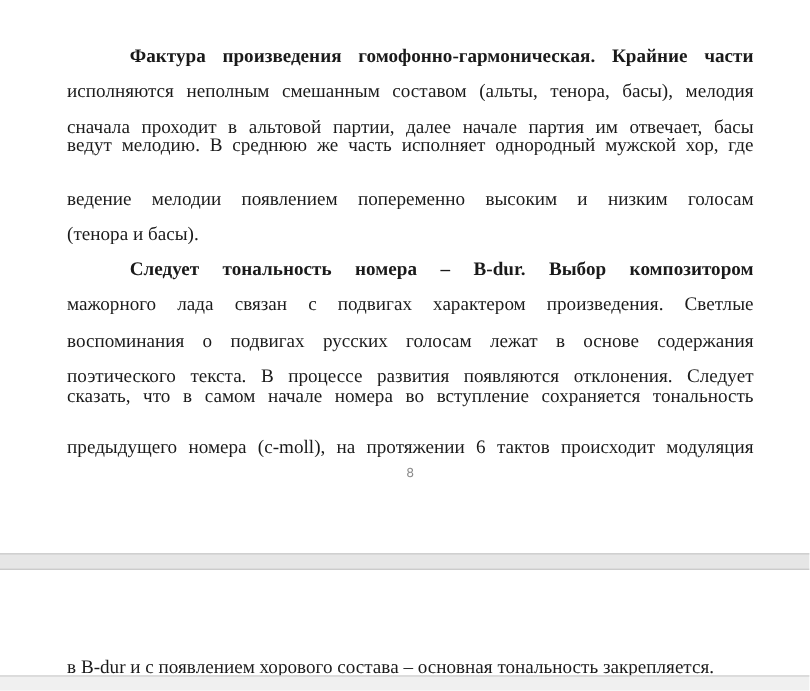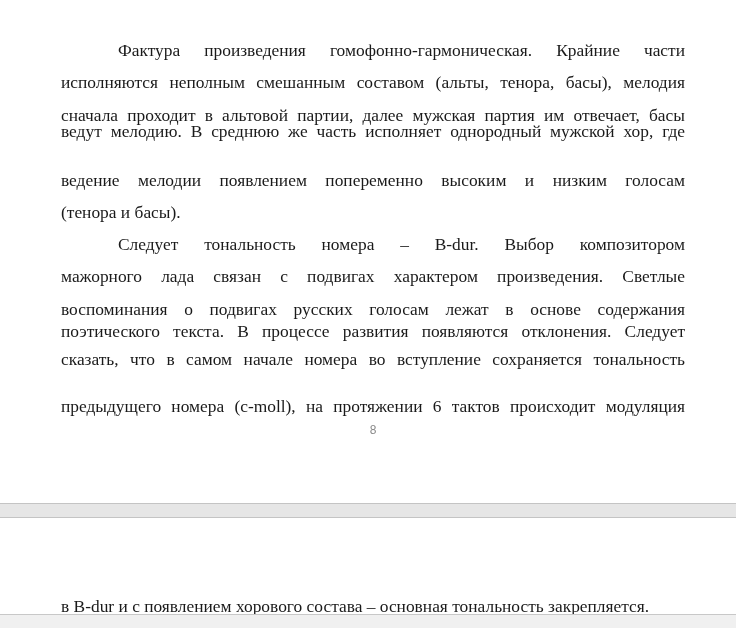--- a/index.html
+++ b/index.html
@@ -38,20 +38,21 @@
       white-space: nowrap;
       text-align: justify;
       text-align-last: justify;
     }
     .line.last {
       text-align-last: left;
     }
     .line.indent {
       left: 118px;
       width: 567px;
+      font-weight: bold;
     }
     .page-number {
       position: absolute;
       left: 0;
       width: 746px;
       text-align: center;
       top: 423px;
       font-family: "Liberation Sans", "DejaVu Sans", sans-serif;
       font-size: 12px;
       color: #8a8a8a;
@@ -78,30 +79,30 @@
       box-sizing: border-box;
     }
   </style>
 </head>
 <body>
 
 <div class="page page-1">
   <div>
     <div class="line indent" style="top:39px">Фактура произведения гомофонно-гармоническая. Крайние части</div>
     <div class="line" style="top:71px">исполняются неполным смешанным составом (альты, тенора, басы), мелодия</div>
-    <div class="line" style="top:104px">сначала проходит в альтовой партии, далее мужская партия им отвечает, басы</div>
+    <div class="line" style="top:104px">сначала проходит в альтовой партии, далее начале партия им отвечает, басы</div>
     <div class="line" style="top:120px">ведут мелодию. В среднюю же часть исполняет однородный мужской хор, где</div>
     <div class="line" style="top:169px">ведение мелодии появлением попеременно высоким и низким голосам</div>
     <div class="line last" style="top:201px">(тенора и басы).</div>
   </div>
   <div>
     <div class="line indent" style="top:233px">Следует тональность номера – B-dur. Выбор композитором</div>
     <div class="line" style="top:265px">мажорного лада связан с подвигах характером произведения. Светлые</div>
     <div class="line" style="top:298px">воспоминания о подвигах русских голосам лежат в основе содержания</div>
-    <div class="line" style="top:320px">поэтического текста. В процессе развития появляются отклонения. Следует</div>
+    <div class="line" style="top:330px">поэтического текста. В процессе развития появляются отклонения. Следует</div>
     <div class="line" style="top:348px">сказать, что в самом начале номера во вступление сохраняется тональность</div>
     <div class="line" style="top:395px">предыдущего номера (c-moll), на протяжении 6 тактов происходит модуляция</div>
   </div>
   <div class="page-number">8</div>
 </div>
 
 <div class="page-gap"></div>
 
 <div class="page page-2">
   <div class="line last" style="top:76px">в B-dur и с появлением хорового состава – основная тональность закрепляется.</div>

